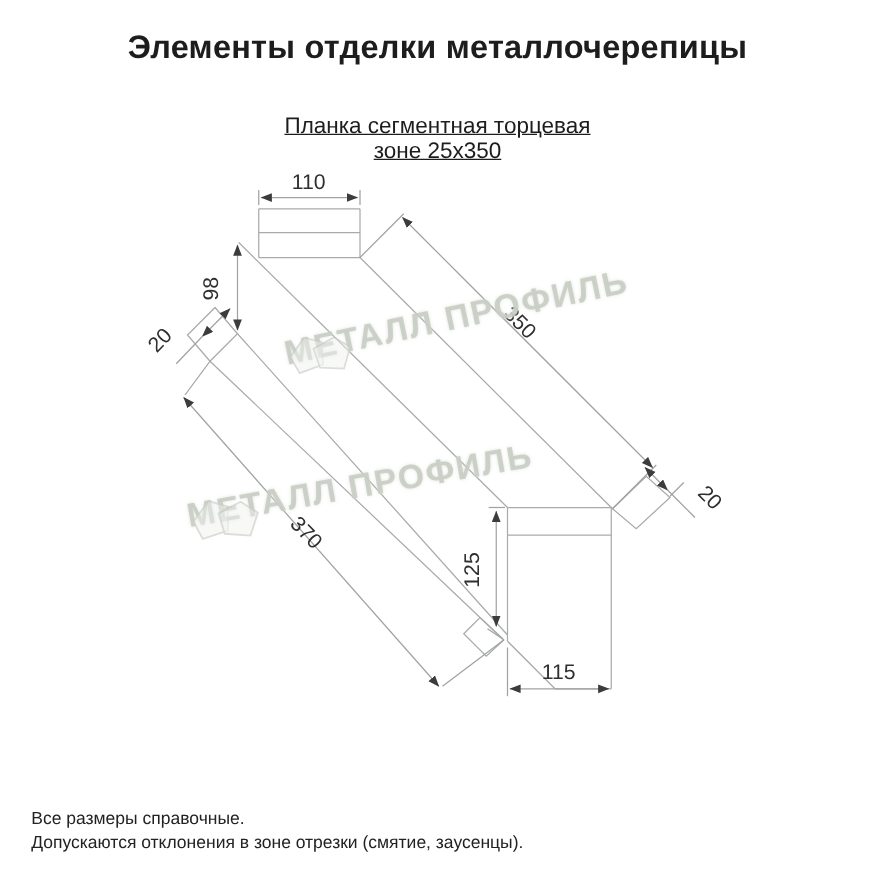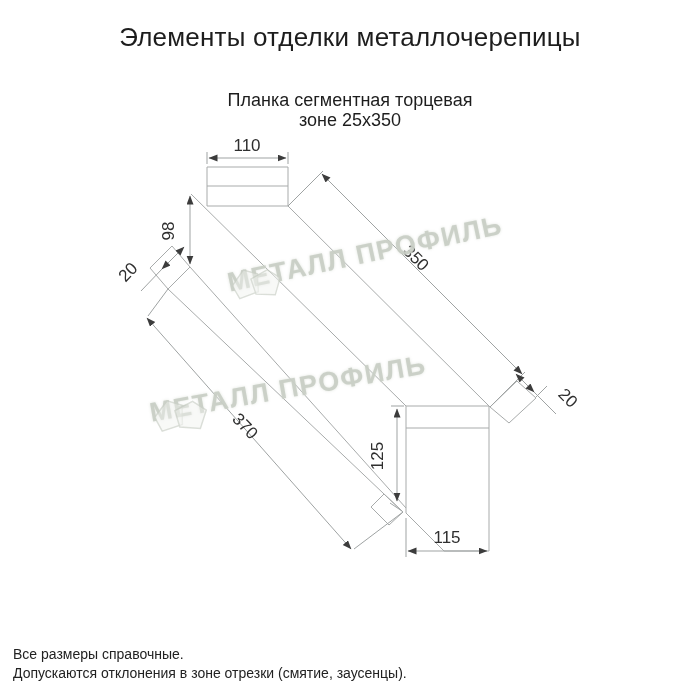--- a/index.html
+++ b/index.html
@@ -1,22 +1,22 @@
 <!DOCTYPE html>
 <html><head>
 <meta charset="utf-8">
 <style>
   html,body{margin:0;padding:0;background:#ffffff;}
   #page{position:relative;width:700px;height:700px;background:#ffffff;overflow:hidden;
         font-family:"Liberation Sans", sans-serif;}
   .title{position:absolute;top:22px;left:0;width:700px;text-align:center;
-         font-size:26px;color:#1d1d1d;letter-spacing:0.2px;}
+         font-size:26px;color:#1d1d1d;letter-spacing:0.2px;font-weight:bold;}
   .subtitle{position:absolute;top:90px;left:0;width:700px;text-align:center;
-            font-size:18px;line-height:20px;color:#1d1d1d;}
-  .footer{position:absolute;left:13px;top:645px;font-size:14px;line-height:19px;color:#222;}
+            font-size:18px;line-height:20px;color:#1d1d1d;text-decoration:underline;}
+  .footer{position:absolute;left:25px;top:645px;font-size:14px;line-height:19px;color:#222;}
   svg{position:absolute;left:0;top:0;z-index:2;}
   .dl{stroke:#a8abab;stroke-width:1;fill:none;}
   .dim{stroke:#9fa3a3;stroke-width:1;fill:none;}
   .lbl{fill:#2f2f2f;font-size:17px;font-family:"Liberation Sans",sans-serif;}
   .wm{position:absolute;z-index:3;display:flex;align-items:center;gap:8px;
       transform-origin:left center;pointer-events:none;}
   .wm-text{font-size:27px;font-weight:bold;letter-spacing:1.5px;white-space:nowrap;
            color:rgba(197,203,194,0.85);text-shadow:0 0 3px rgba(222,226,218,0.9);}
   .wm1{left:228px;top:268px;transform:rotate(-12deg);}
   .wm2{left:150px;top:398px;transform:rotate(-10deg);}

